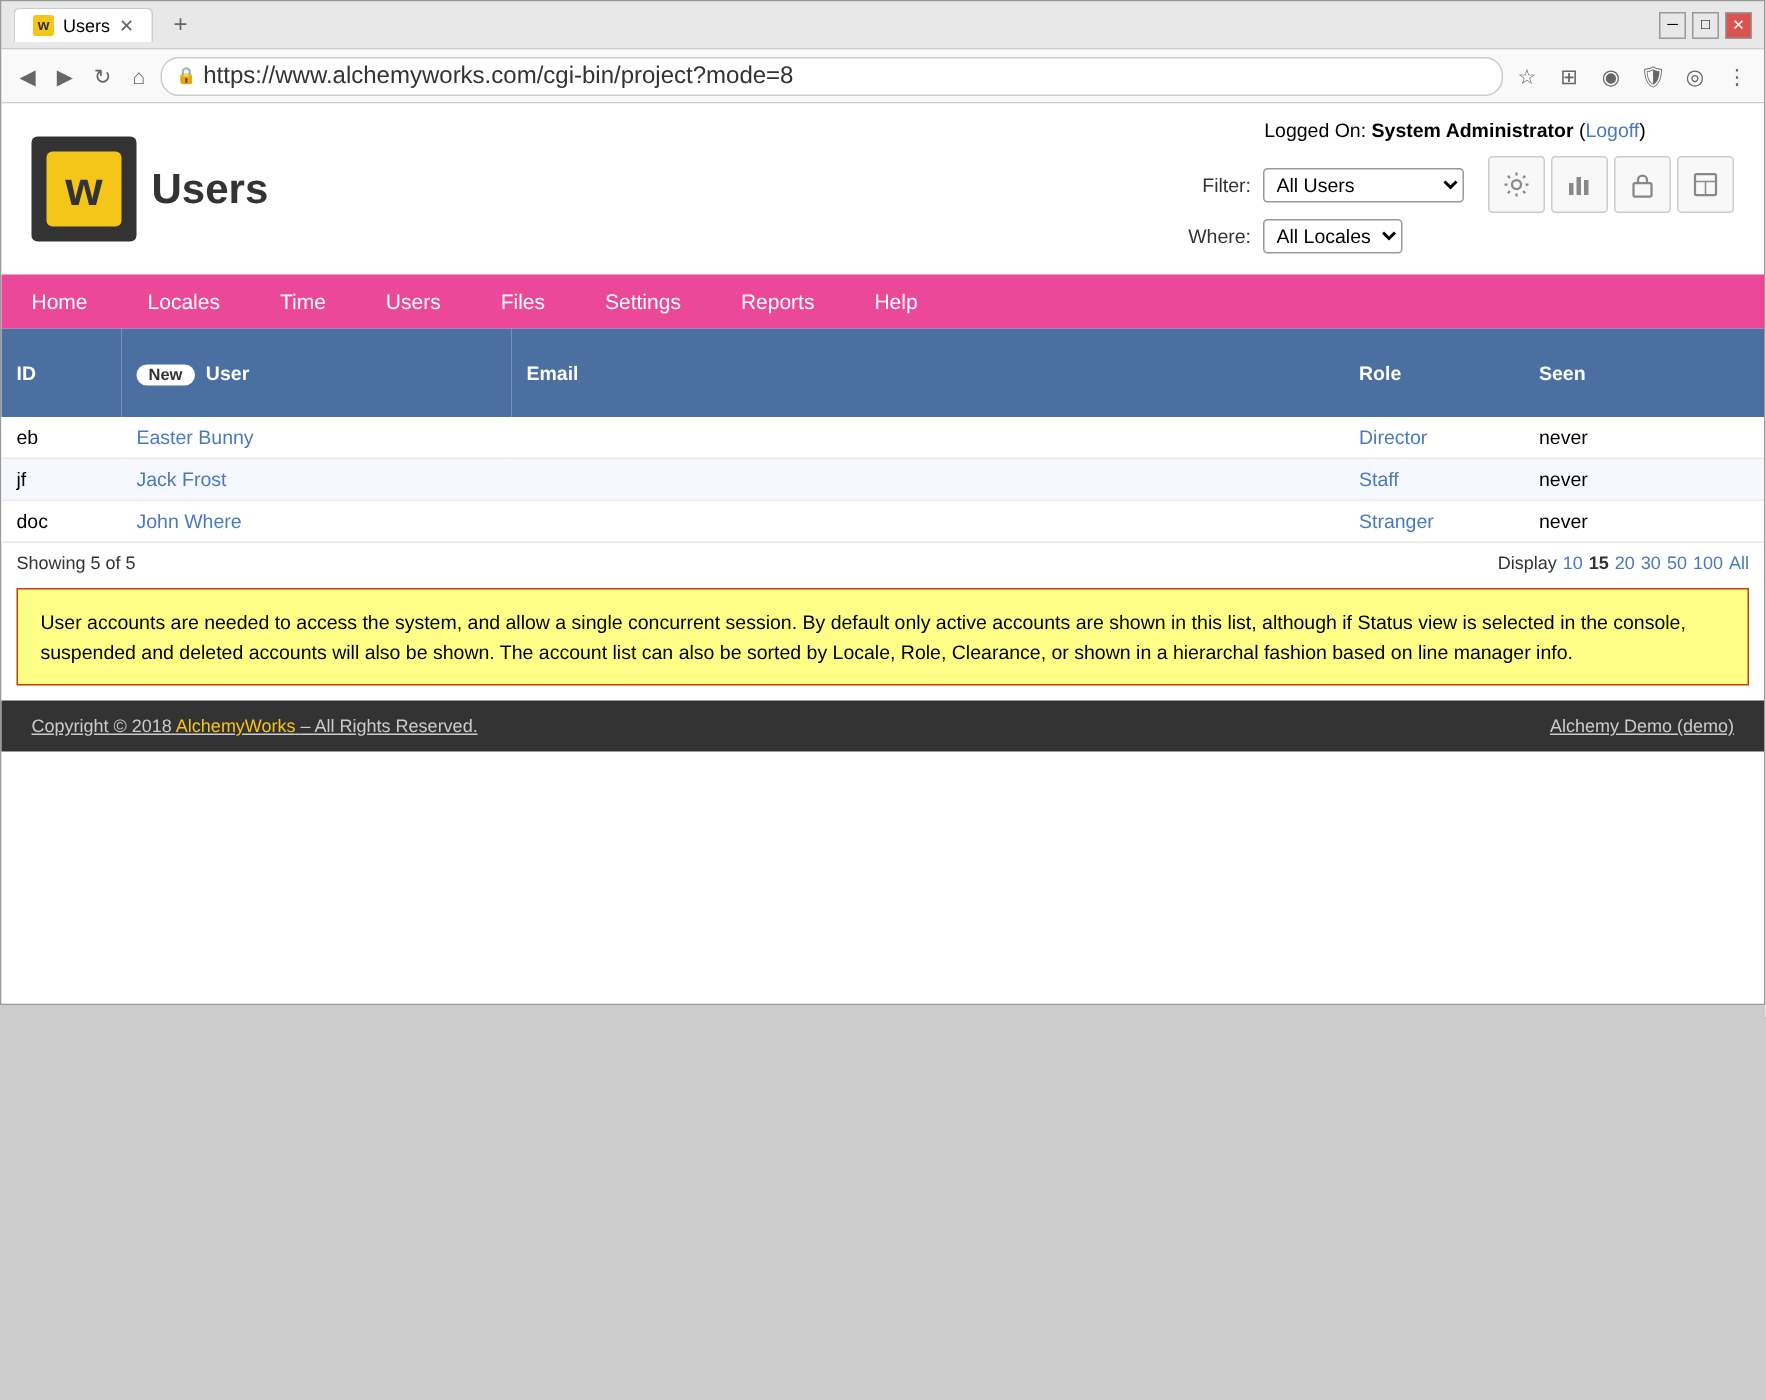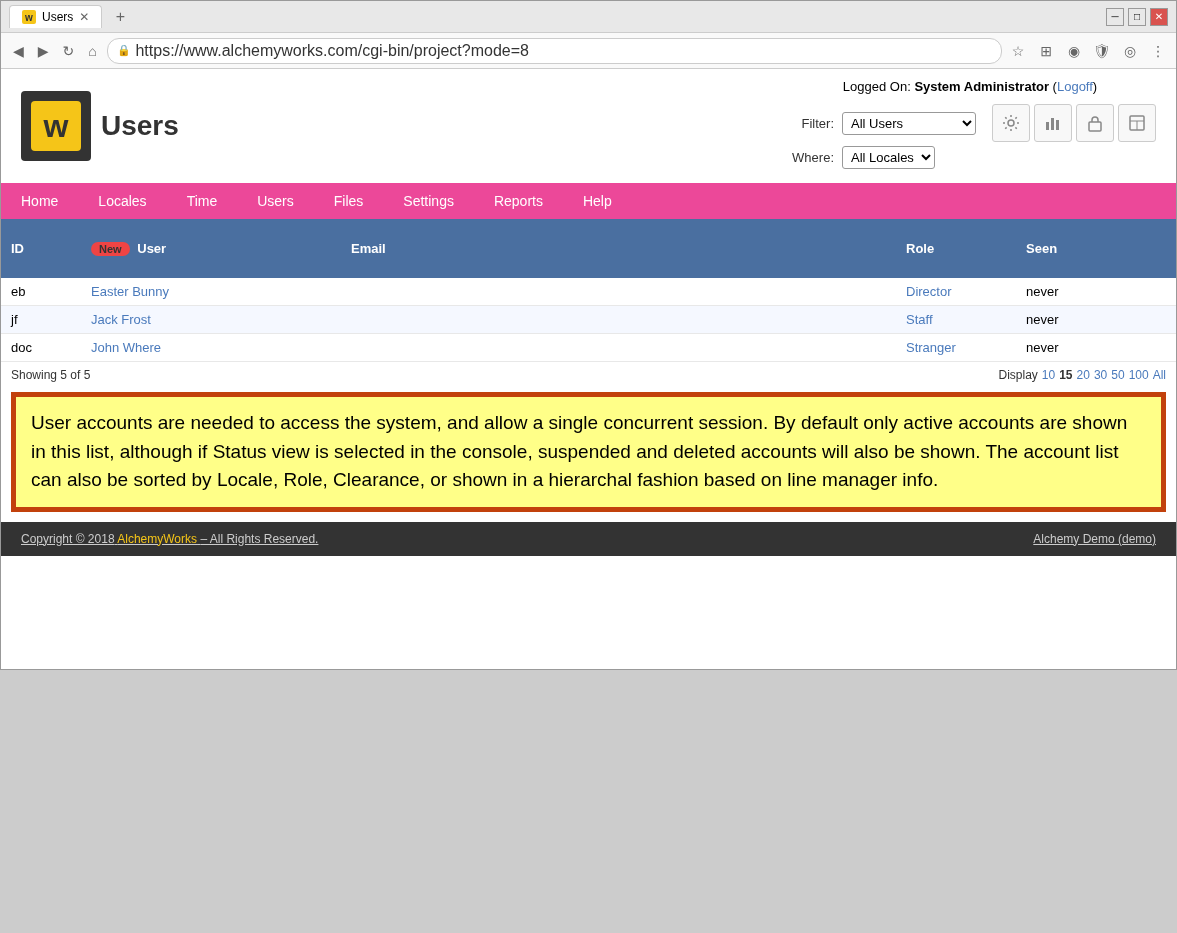--- a/index.html
+++ b/index.html
@@ -56,31 +56,31 @@
     .users-table th.id-col { width: 80px; }
     .users-table th.user-col { width: 260px; }
     .users-table th.email-col { }
     .users-table th.role-col { width: 120px; }
     .users-table th.seen-col { width: 160px; }
     .users-table td { padding: 6px 10px; border-bottom: 1px solid #e8e8e8; font-size: 13px; }
     .users-table tr:nth-child(even) td { background: #f5f8ff; }
     .users-table tr:nth-child(odd) td { background: white; }
     .user-link { color: #4a7abc; text-decoration: none; cursor: pointer; }
     .role-link { color: #4a7abc; text-decoration: none; cursor: pointer; }
-    .new-badge { background: #ef4444; color: #333; border-radius: 10px; padding: 1px 8px; font-size: 11px; font-weight: bold; margin-right: 4px; }
+    .new-badge { background: #ffffff; color: #333; border-radius: 10px; padding: 1px 8px; font-size: 11px; font-weight: bold; margin-right: 4px; }
     .seen-asterisk { color: red; }
 
     
     .table-footer { display: flex; justify-content: space-between; padding: 6px 10px; font-size: 12px; color: #333; }
     .display-options { display: flex; align-items: center; gap: 4px; }
     .display-num { color: #4a7abc; text-decoration: none; cursor: pointer; }
     .display-num.current { font-weight: bold; color: #333; text-decoration: none; }
 
     
-    .info-box { background: #ffff88; border: 5px solid #c2410c; padding: 12px 15px; margin: 4px 10px; font-size: 19px; line-height: 1.5; }
+    .info-box { background: #ffff88; border: 1px solid #c2410c; padding: 12px 15px; margin: 4px 10px; font-size: 13px; line-height: 1.5; }
 
     
     .page-footer { background: #333; color: #ccc; display: flex; justify-content: space-between; padding: 10px 20px; font-size: 12px; margin-top: 10px; text-decoration: underline; }
     .page-footer a { color: #f5c518; text-decoration: none; }
   </style>
 </head>
 <body>
 
 <div class="browser-window">
 

